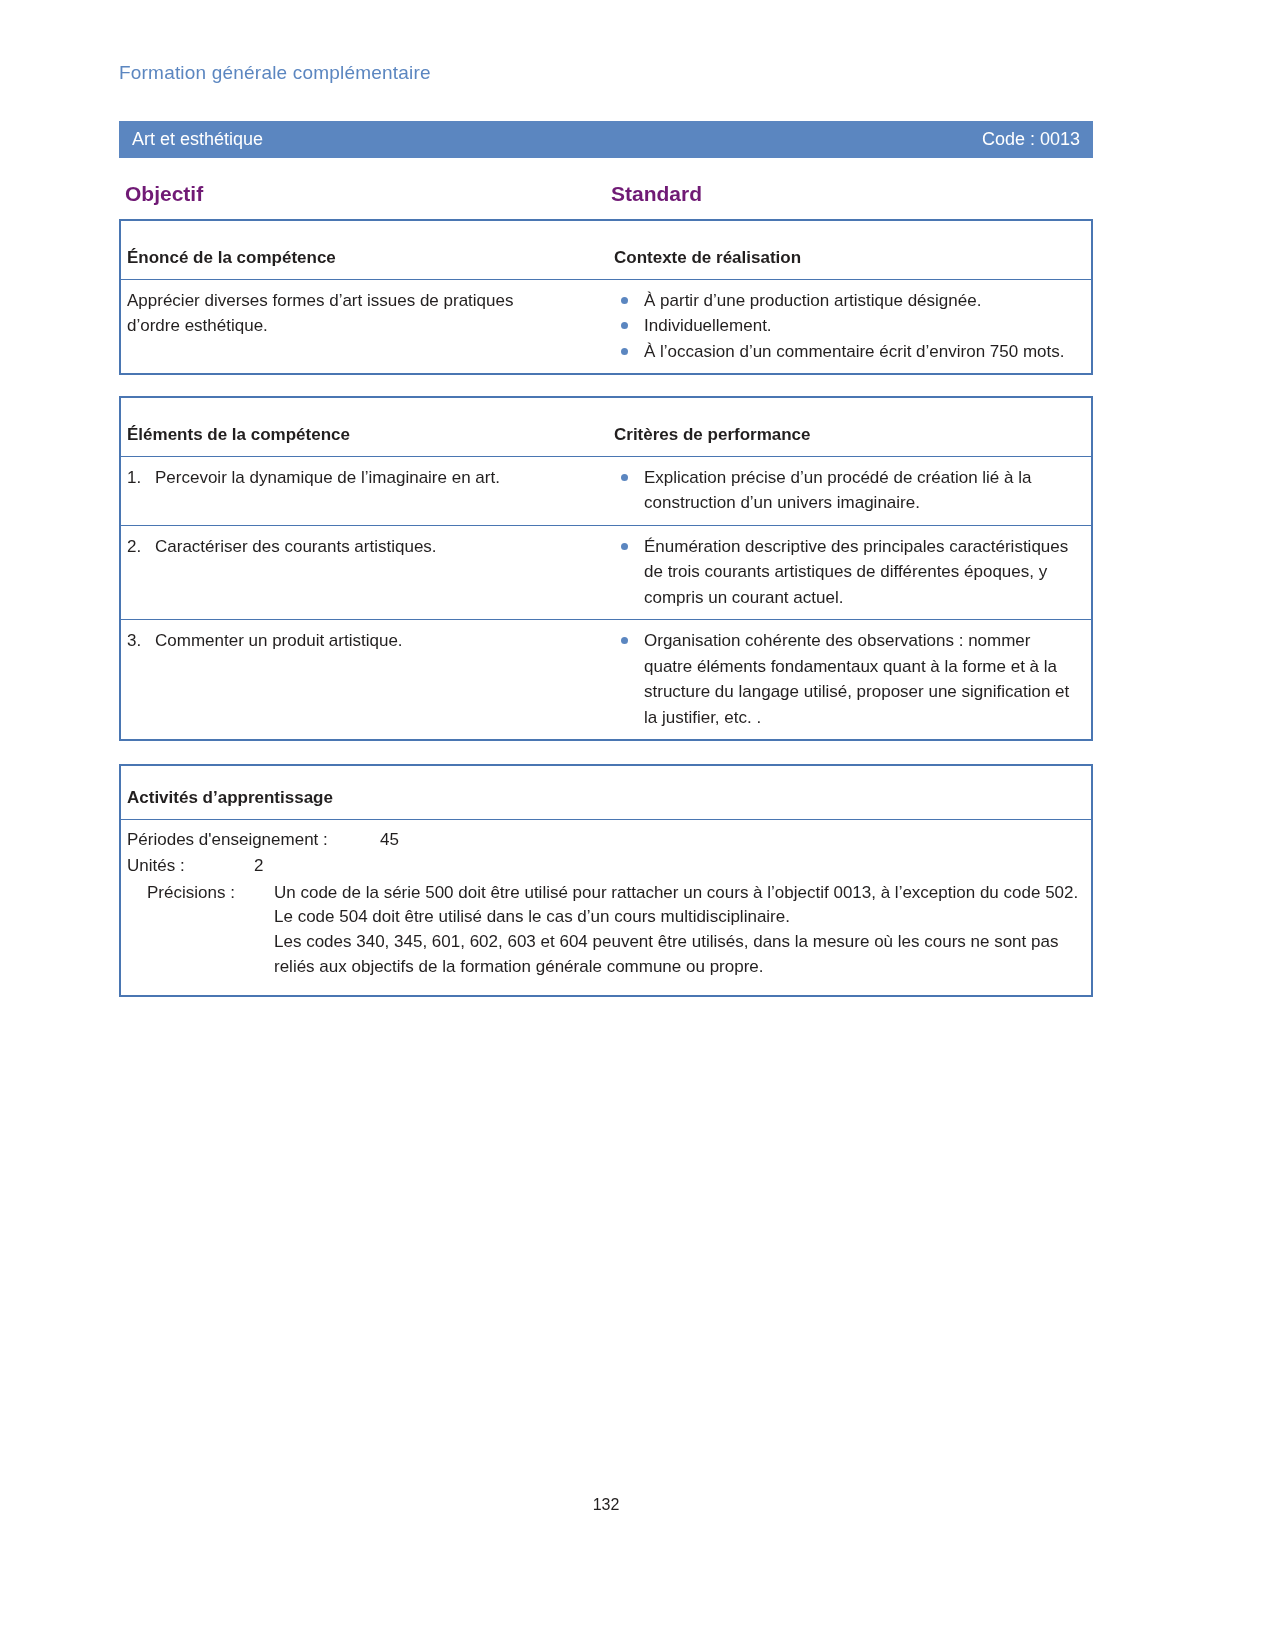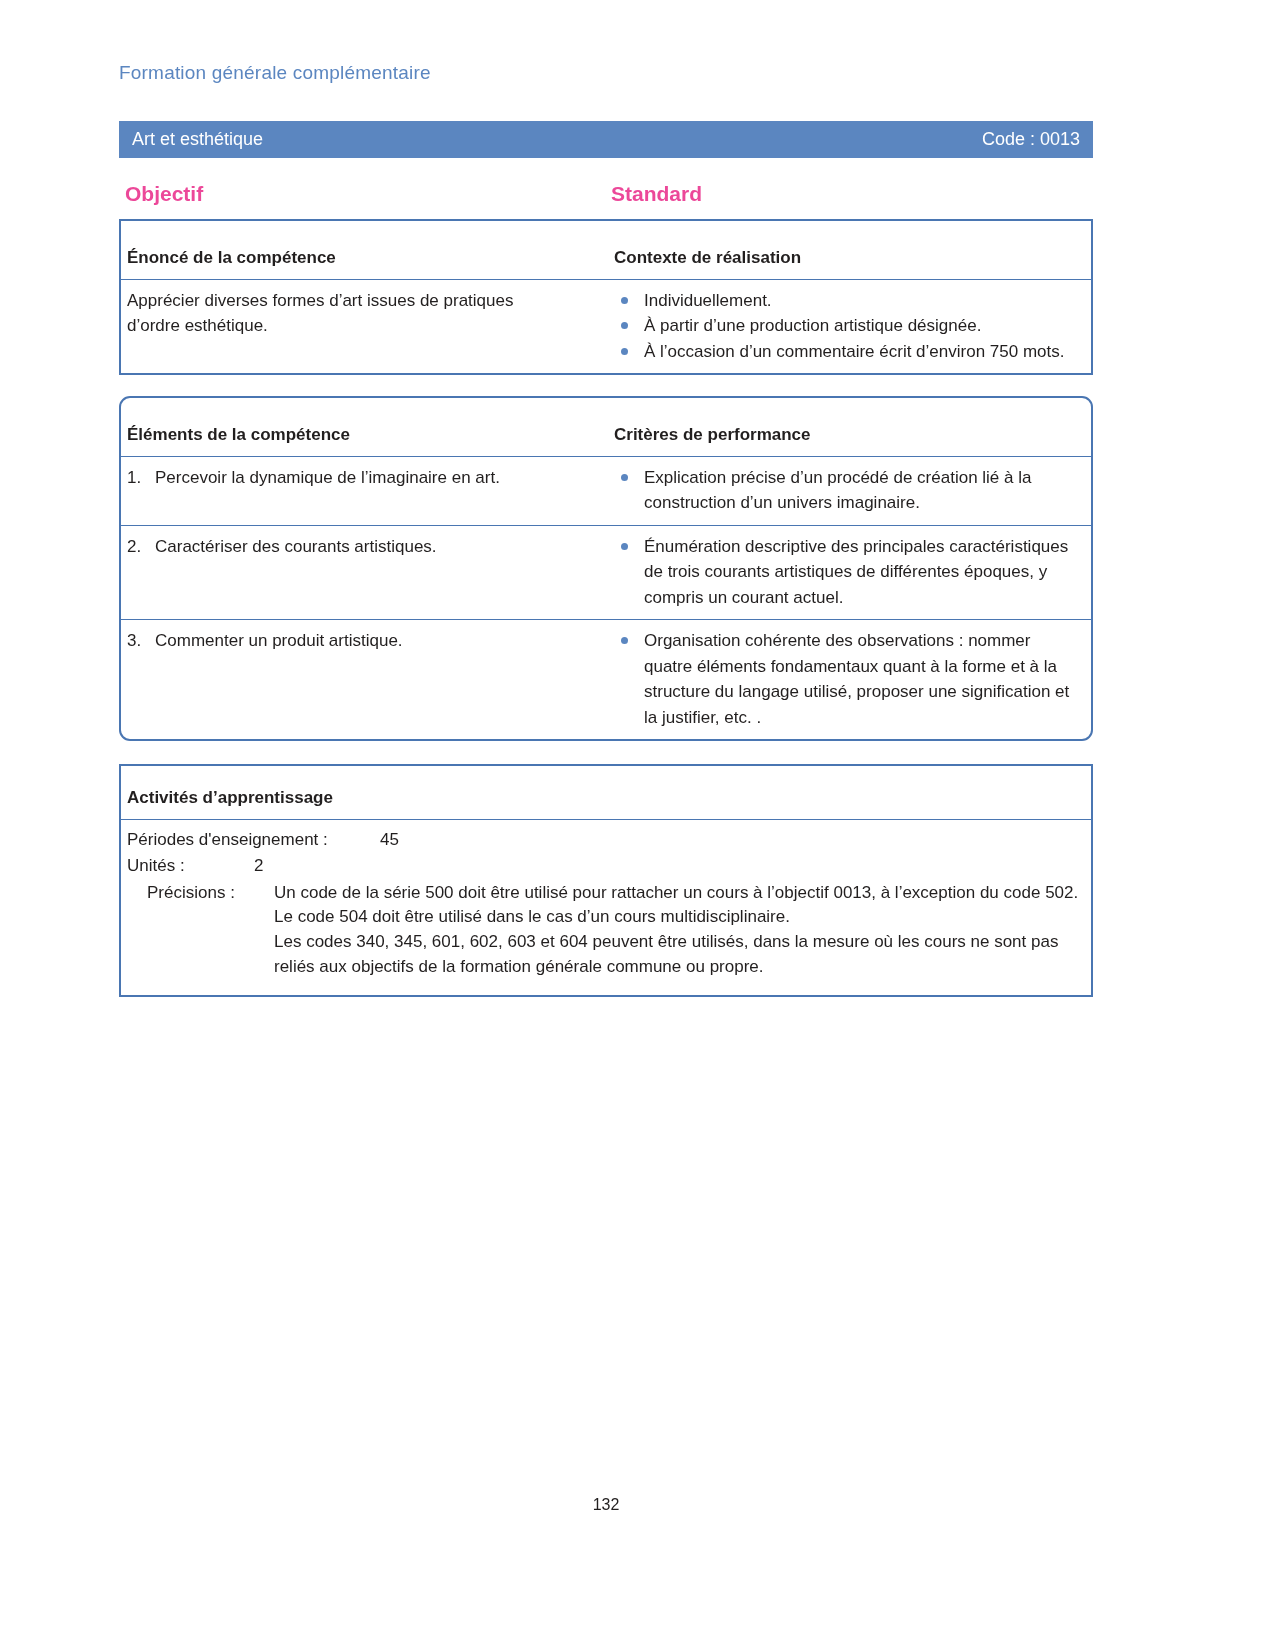--- a/index.html
+++ b/index.html
@@ -47,21 +47,21 @@
 
   
   .col-headings {
     display: grid;
     grid-template-columns: 486px 1fr;
     margin-top: 24px;
     margin-bottom: 13px;
     padding-left: 6px;
   }
   .col-headings .h {
-    color: #ec4899;
+    color: #701a75;
     font-weight: bold;
     font-size: 21px;
   }
 
   
   .blue-table {
     border: 2px solid #4a76b2;
     font-size: 17px;
     line-height: 1.5;
     background: #ffffff;
@@ -152,36 +152,36 @@
       <div class="t-row t-head">
         <div class="cell-l th">Énoncé de la compétence</div>
         <div class="cell-r th">Contexte de réalisation</div>
       </div>
       <div class="t-row">
         <div class="cell-l">Apprécier diverses formes d’art issues de pratiques d’ordre esthétique.</div>
         <div class="cell-r">
           <ul class="blist">
             <li>
               <span class="blt"></span>
+              <span class="btxt">À partir d’une production artistique désignée.</span>
+            </li>
+            <li>
+              <span class="blt"></span>
               <span class="btxt">Individuellement.</span>
             </li>
             <li>
               <span class="blt"></span>
-              <span class="btxt">À partir d’une production artistique désignée.</span>
-            </li>
-            <li>
-              <span class="blt"></span>
               <span class="btxt">À l’occasion d’un commentaire écrit d’environ 750 mots.</span>
             </li>
           </ul>
         </div>
       </div>
     </section>
 
-    <section class="blue-table" style="margin-bottom:23px;border-radius:11px;">
+    <section class="blue-table" style="margin-bottom:23px;">
       <div class="t-row t-head">
         <div class="cell-l th">Éléments de la compétence</div>
         <div class="cell-r th">Critères de performance</div>
       </div>
 
       <div class="t-row t-body-row">
         <div class="cell-l num-row">
           <span class="num">1.</span>
           <span class="etxt">Percevoir la dynamique de l’imaginaire en art.</span>
         </div>

